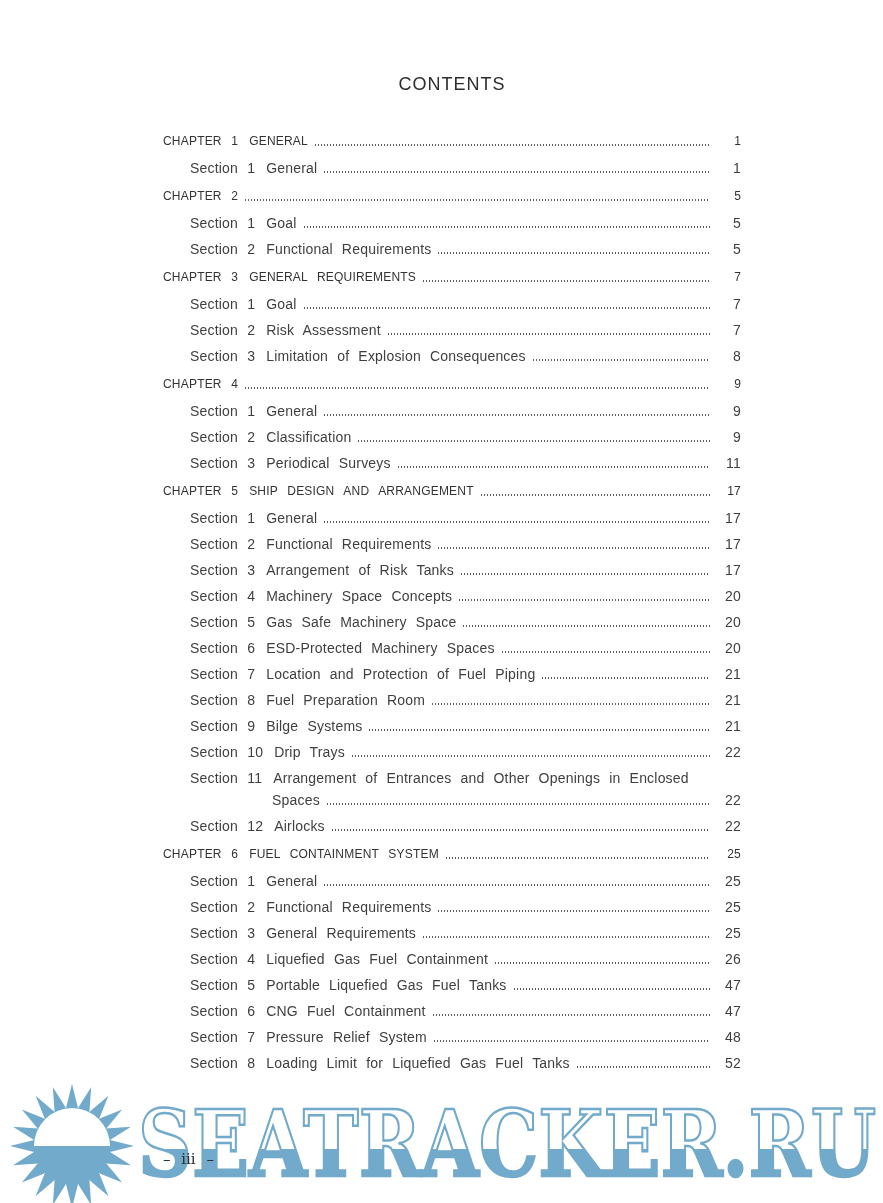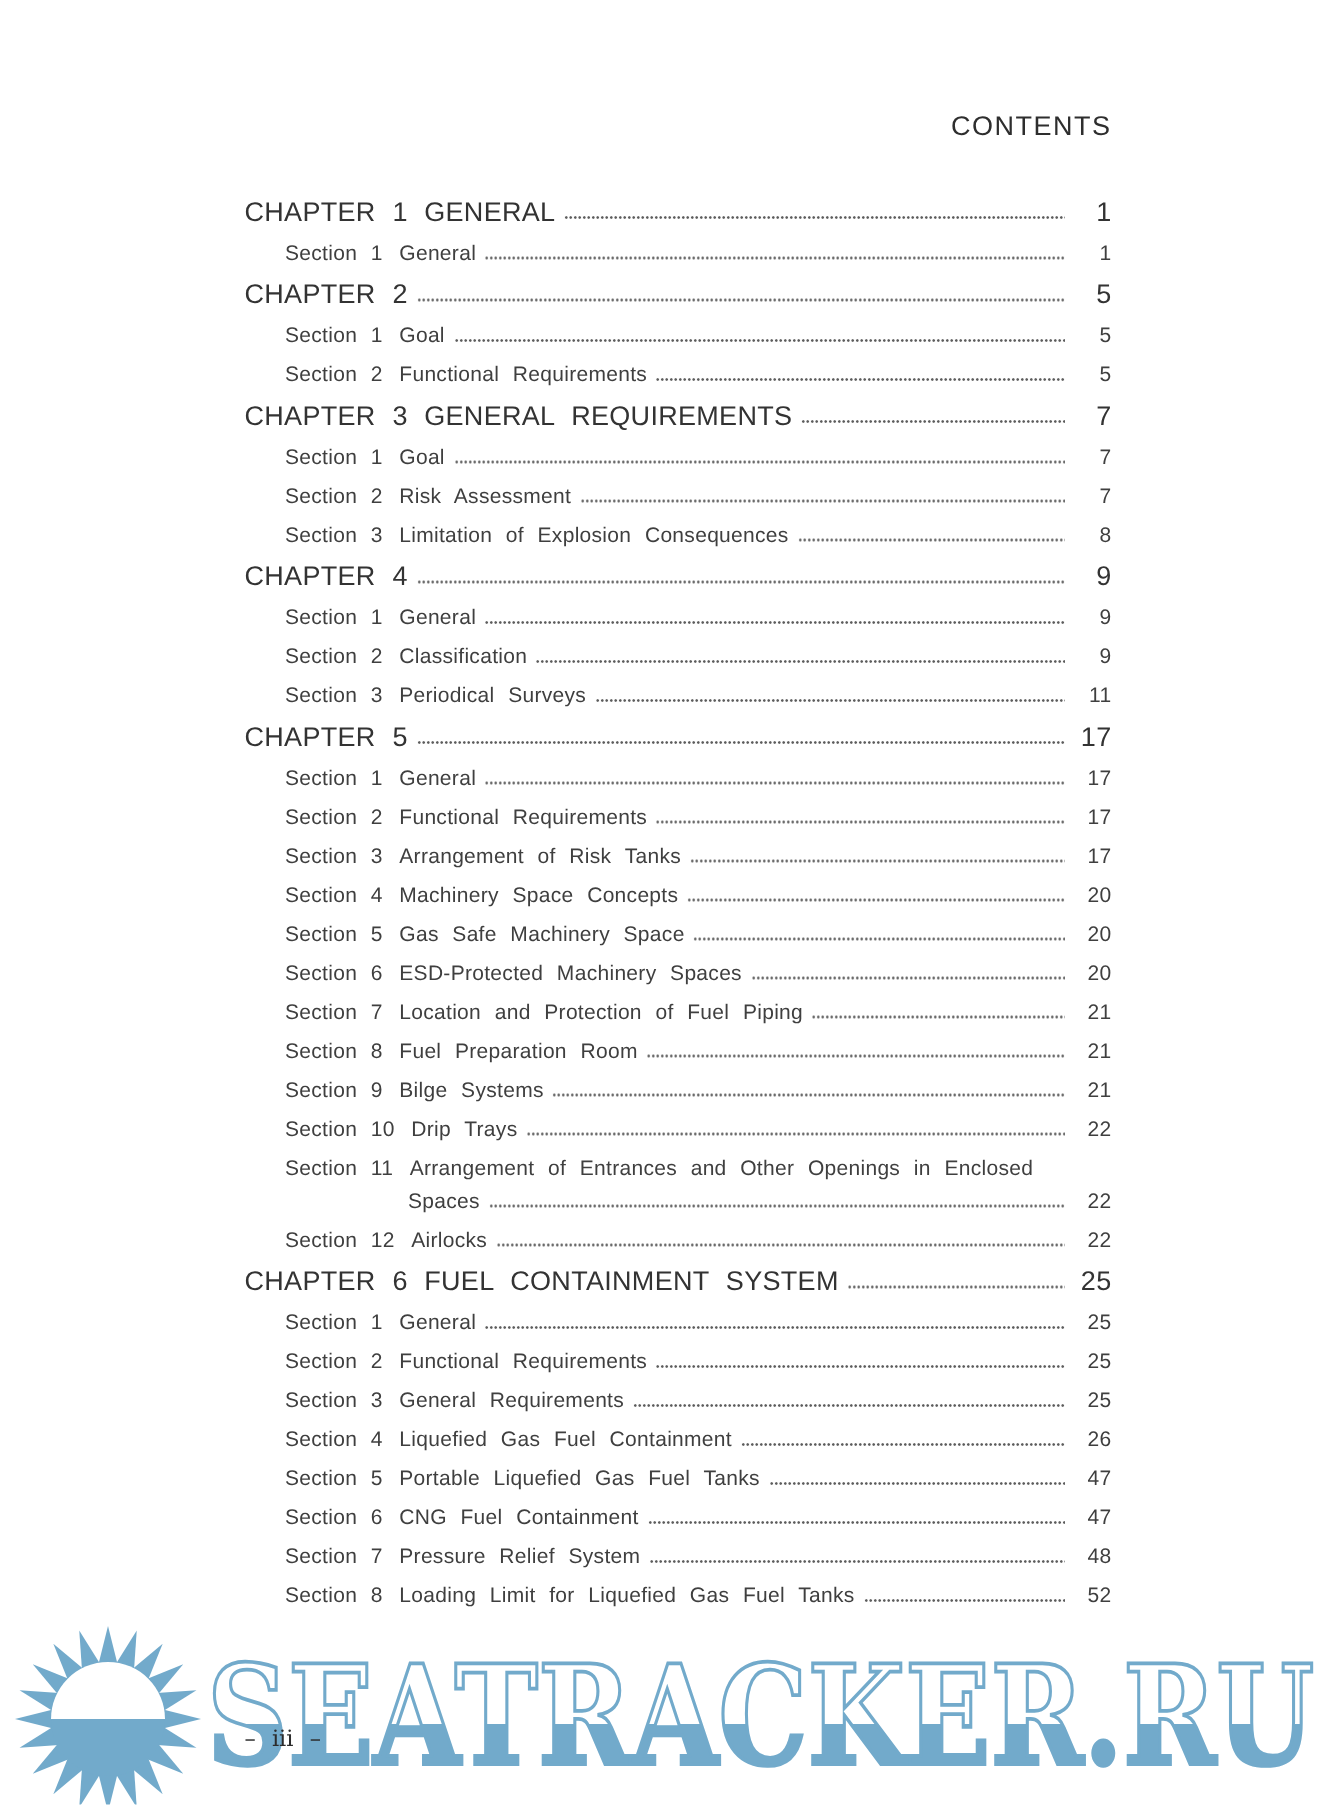--- a/index.html
+++ b/index.html
@@ -8,28 +8,28 @@
     background:#ffffff;
     font-family:"Liberation Sans", sans-serif;
     color:#3b3b3b;
   }
   .content{
     position:relative;z-index:2;
     width:578px;margin-left:163px;padding-top:74px;
   }
   .doc-title{
     font-size:18px;font-weight:400;letter-spacing:1px;color:#2e2e2e;
-    text-align:right;margin:0 0 36px 0;word-spacing:2px;
+    text-align:center;margin:0 0 36px 0;word-spacing:2px;
   }
   .row{
     display:flex;align-items:baseline;height:20px;line-height:20px;
     white-space:nowrap;
   }
   .row.chapter{
-    font-size:18px;color:#333333;letter-spacing:0.2px;word-spacing:6px;
+    font-size:12px;color:#333333;letter-spacing:0.2px;word-spacing:6px;
     margin-top:8px;margin-bottom:7px;
   }
   .row.section{
     font-size:14px;color:#3f3f3f;letter-spacing:0.2px;word-spacing:5px;
     margin-bottom:6px;padding-left:27px;
   }
   .row.section.cont-line{margin-top:-4px;}
   .spacer2{display:inline-block;width:82px;flex:0 0 82px;}
   .lbl{flex:0 0 auto;}
   .ttl{flex:0 0 auto;margin-left:11px;}
@@ -165,20 +165,21 @@
         <span class="pagenum">9</span>
       </div>
       <div class="row section">
         <span class="lbl">Section 3</span>
         <span class="ttl">Periodical Surveys</span>
         <span class="leader"></span>
         <span class="pagenum">11</span>
       </div>
       <div class="row chapter">
         <span class="lbl">CHAPTER 5</span>
+        <span class="ttl">SHIP DESIGN AND ARRANGEMENT</span>
         <span class="leader"></span>
         <span class="pagenum">17</span>
       </div>
       <div class="row section">
         <span class="lbl">Section 1</span>
         <span class="ttl">General</span>
         <span class="leader"></span>
         <span class="pagenum">17</span>
       </div>
       <div class="row section">

